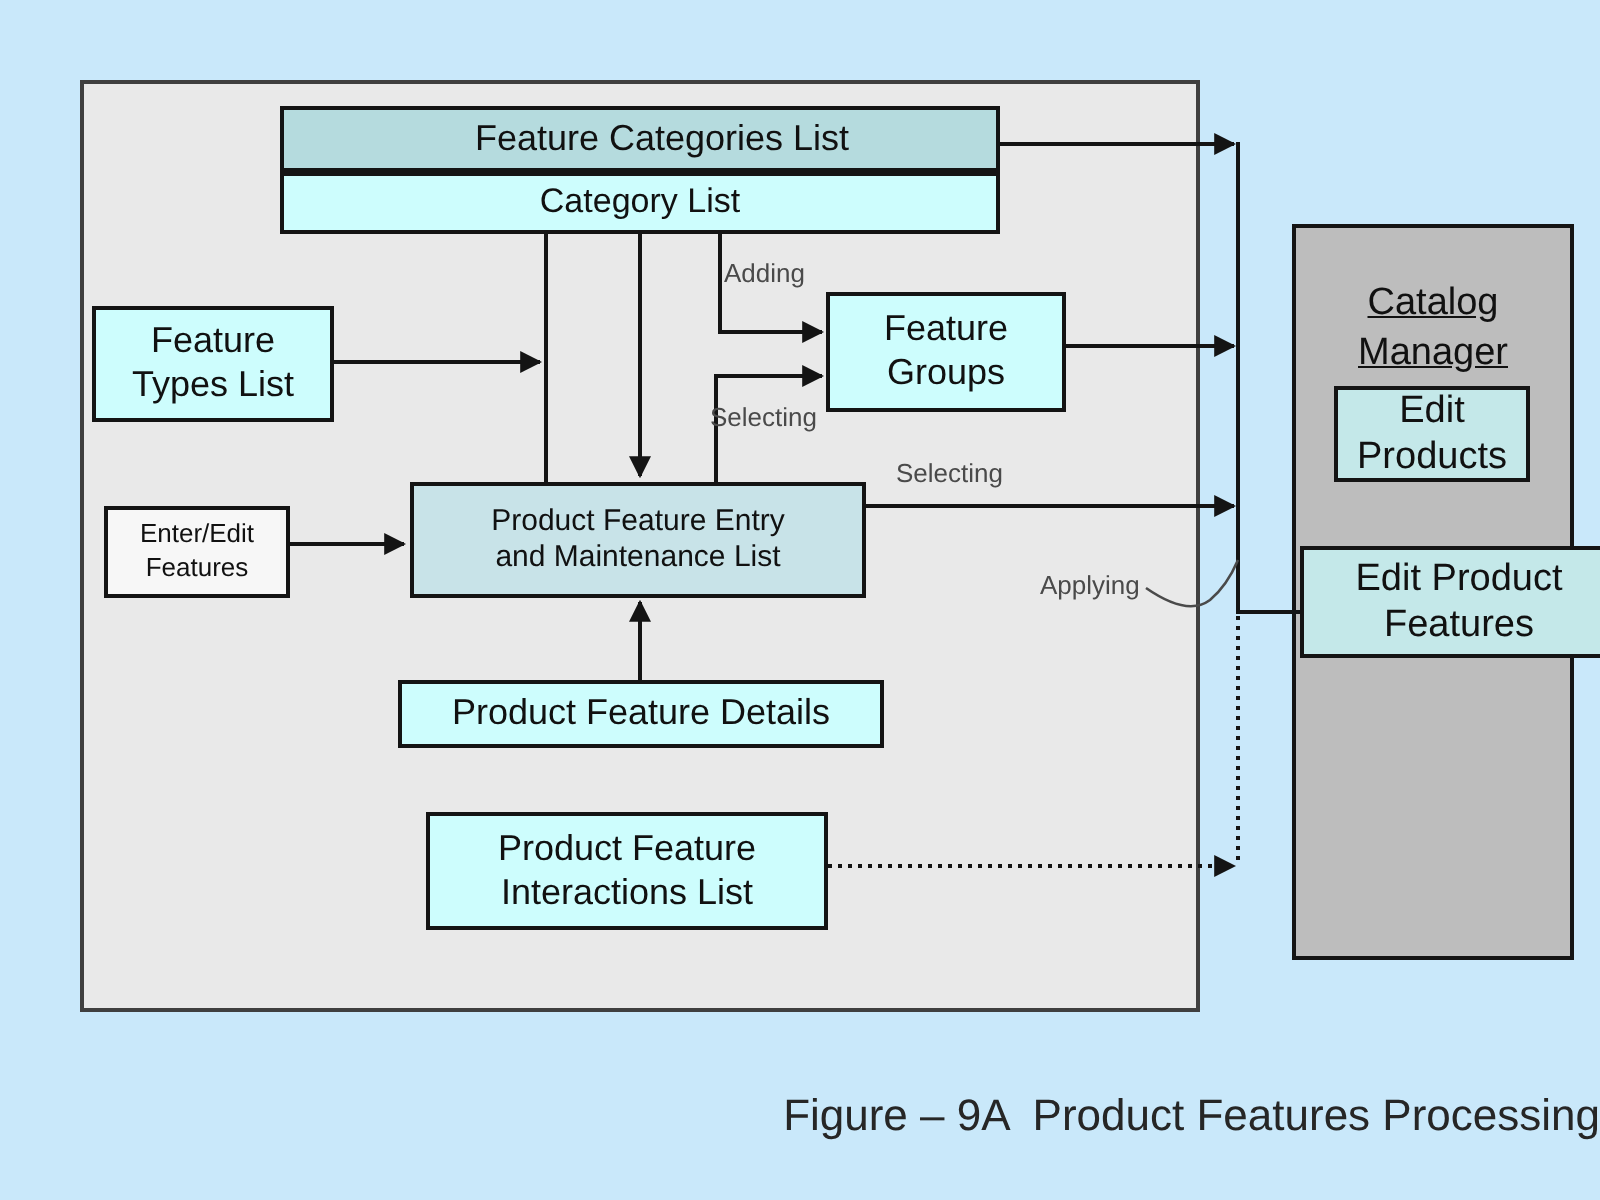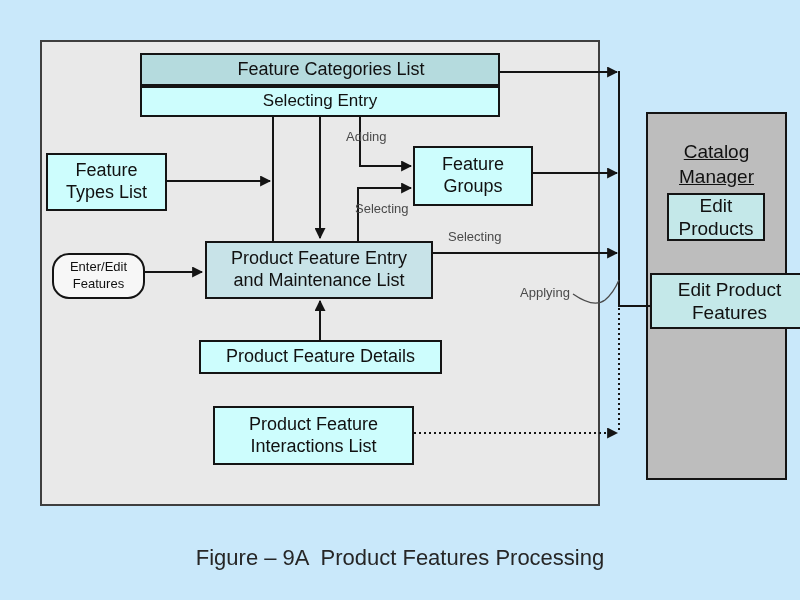--- a/index.html
+++ b/index.html
@@ -23,46 +23,46 @@
     white-space:pre-line;line-height:1.22;
   }
   .cyan{background:#CDFDFD;}
   .teal{background:#B5DBDE;padding-left:22px;}
   .entry{background:#C8E3E8;}
   .whitebox{background:#F7F7F7;}
   .panelbox{background:#C4E8E9;}
   .fcl{left:140px;top:53px;width:360px;height:33px;font-size:18px;}
   .ce{left:140px;top:86px;width:360px;height:31px;font-size:17px;}
   .ftl{left:46px;top:153px;width:121px;height:58px;font-size:18px;}
-  .eef{left:52px;top:253px;width:93px;height:46px;font-size:13px;line-height:1.3;border-radius:17px;}
+  .eef{left:52px;top:253px;width:93px;height:46px;font-size:13px;line-height:1.3;}
   .fg{left:413px;top:146px;width:120px;height:60px;font-size:18px;}
-  .pfe{left:205px;top:241px;width:228px;height:58px;font-size:18px;}
+  .pfe{left:205px;top:241px;width:228px;height:58px;font-size:15px;}
   .pfd{left:199px;top:340px;width:243px;height:34px;font-size:18px;}
   .pfi{left:213px;top:406px;width:201px;height:59px;font-size:18px;}
   .panel{
     position:absolute;left:646px;top:112px;width:141px;height:368px;z-index:1;
     background:#BDBDBD;border:2px solid #141414;box-sizing:border-box;
   }
   .panel-title{
     position:absolute;left:0;top:8px;width:100%;
     text-align:center;font-size:19px;line-height:1.3;color:#111;
     text-decoration:underline;white-space:pre-line;z-index:3;
   }
   .ep{left:667px;top:193px;width:98px;height:48px;font-size:19px;}
   .epf{left:650px;top:273px;width:159px;height:56px;font-size:19px;}
   .flow-label{
     position:absolute;z-index:3;font-size:13px;color:#4A4A4A;white-space:nowrap;
   }
-  .lbl-adding{left:346px;top:129px;}
+  .lbl-adding{left:362px;top:129px;}
   .lbl-selecting1{left:355px;top:201px;}
   .lbl-selecting2{left:448px;top:229px;}
   .lbl-applying{left:520px;top:285px;}
   .caption{
     position:absolute;left:0;top:545px;width:100%;
-    text-align:center;font-size:22px;color:#262626;white-space:pre;
+    text-align:right;font-size:22px;color:#262626;white-space:pre;
   }
 </style>
 </head>
 <body>
 
 <div class="page">
 
   <div class="container"></div>
 
   <div class="panel"></div>
@@ -88,21 +88,21 @@
       <path d="M533,173 L617,173" marker-end="url(#arw)"></path>
       <path d="M433,253 L617,253" marker-end="url(#arw)"></path>
       <path d="M320,340 L320,301" marker-end="url(#arw)"></path>
       <path d="M414,433 L617,433" stroke-dasharray="2 3" marker-end="url(#arw)"></path>
       <path d="M619,430 L619,308" stroke-dasharray="2 3"></path>
     </g>
     <path d="M573,294 C586,303 597,306 605,300 C611,295 616,287 619,280" stroke="#4A4A4A" stroke-width="1.3" fill="none"></path>
   </svg>
 
   <div class="box teal fcl">Feature Categories List</div>
-  <div class="box cyan ce">Selecting Entry</div>
+  <div class="box cyan ce">Category List</div>
   <div class="box cyan ftl">Feature
 Types List</div>
   <div class="box whitebox eef">Enter/Edit
 Features</div>
   <div class="box cyan fg">Feature
 Groups</div>
   <div class="box entry pfe">Product Feature Entry
 and Maintenance List</div>
   <div class="box cyan pfi">Product Feature
 Interactions List</div>

